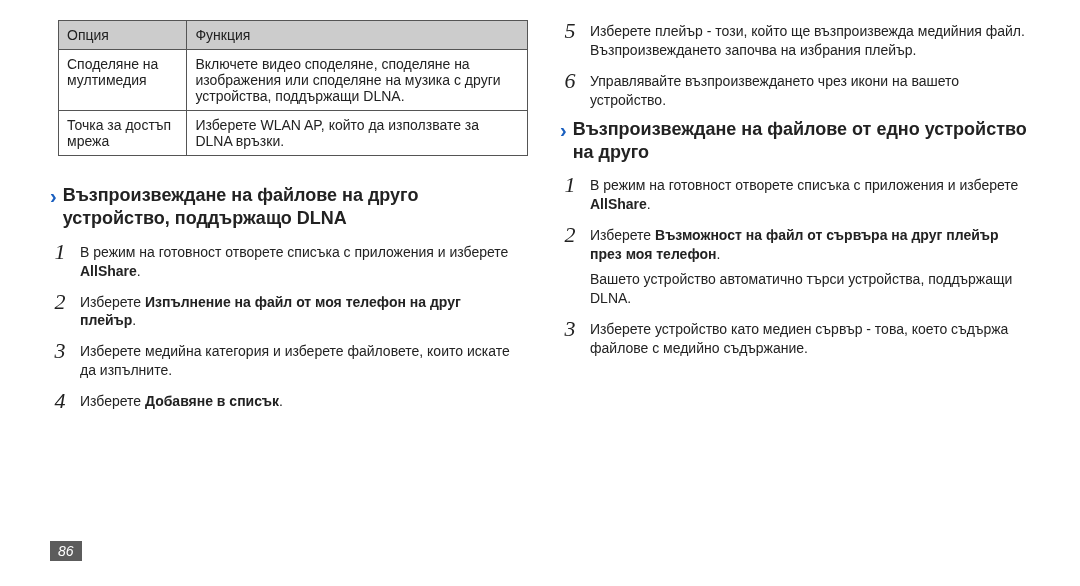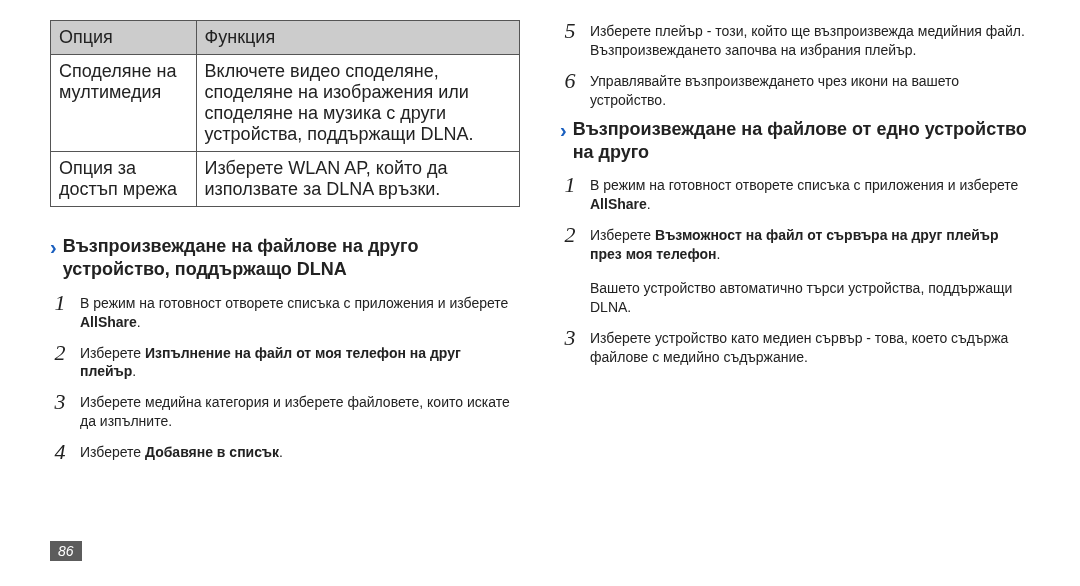--- a/index.html
+++ b/index.html
@@ -21,22 +21,23 @@
     box-sizing: border-box;
   }
   .col {
     flex: 1;
     display: flex;
     flex-direction: column;
   }
   table {
     border-collapse: collapse;
     width: 100%;
-    font-size: 18px;
+    font-size: 14px;
     margin-bottom: 20px;
+    margin-left: 8px;
   }
   th, td {
     border: 1px solid #555;
     padding: 6px 8px;
     vertical-align: top;
     text-align: left;
     font-weight: normal;
   }
   thead th {
     background: #ccc;
@@ -135,21 +136,21 @@
           <th>Опция</th>
           <th>Функция</th>
         </tr>
       </thead>
       <tbody>
         <tr>
           <td>Споделяне на мултимедия</td>
           <td>Включете видео споделяне, споделяне на изображения или споделяне на музика с други устройства, поддържащи DLNA.</td>
         </tr>
         <tr>
-          <td>Опция за достъп мрежа</td>
+          <td>Точка за достъп мрежа</td>
           <td>Изберете WLAN AP, който да използвате за DLNA връзки.</td>
         </tr>
       </tbody>
     </table>
 
     <div class="section-title">
       <span class="chevron">›</span>
       <span>Възпроизвеждане на файлове на друго устройство, поддържащо DLNA</span>
     </div>
 
@@ -207,21 +208,21 @@
       <div class="step">
         <div class="num">1</div>
         <div class="step-body">
           <span>В режим на готовност отворете списъка с приложения и изберете </span><span class="bold">AllShare</span><span>.</span>
         </div>
       </div>
       <div class="step">
         <div class="num">2</div>
         <div class="step-body">
           <span>Изберете </span><span class="bold">Възможност на файл от сървъра на друг плейър през моя телефон</span><span>.</span>
-          <div style="margin-top:15px;">Вашето устройство автоматично търси устройства, поддържащи DLNA.</div>
+          <div style="margin-top:6px;">Вашето устройство автоматично търси устройства, поддържащи DLNA.</div>
         </div>
       </div>
       <div class="step">
         <div class="num">3</div>
         <div class="step-body">
           <span>Изберете устройство като медиен сървър - това, което съдържа файлове с медийно съдържание.</span>
         </div>
       </div>
     </div>
   </div>

